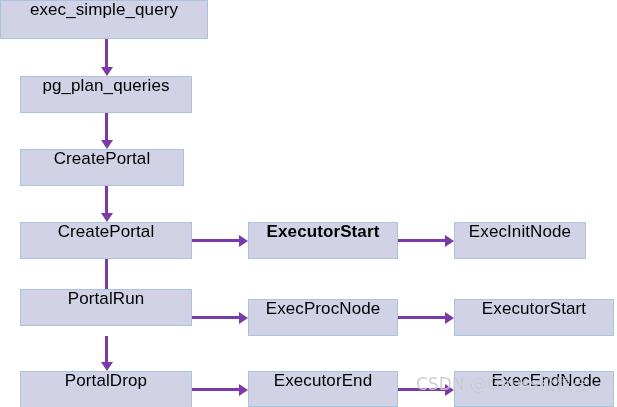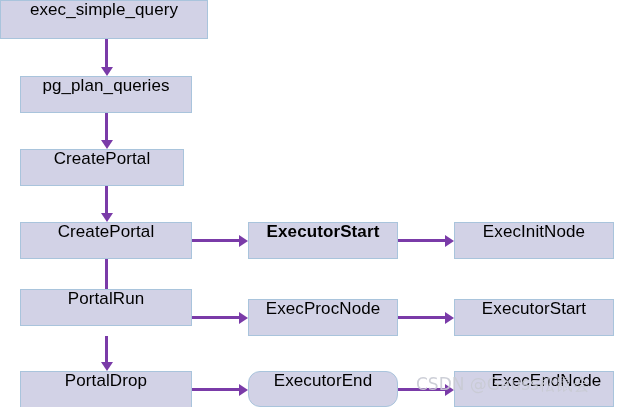--- a/index.html
+++ b/index.html
@@ -109,36 +109,36 @@
       </div>
       <div class="node" style="left: 20px; top: 149px; width: 164px; height: 37px;">
         <span class="node-label">CreatePortal</span>
       </div>
       <div class="node" style="left: 20px; top: 222px; width: 172px; height: 37px;">
         <span class="node-label">CreatePortal</span>
       </div>
       <div class="node" style="left: 248px; top: 222px; width: 150px; height: 37px; font-weight: bold;">
         <span class="node-label">ExecutorStart</span>
       </div>
-      <div class="node" style="left: 454px; top: 222px; width: 160px; height: 37px;">
+      <div class="node" style="left: 454px; top: 222px; width: 132px; height: 37px;">
         <span class="node-label">ExecInitNode</span>
       </div>
       <div class="node" style="left: 20px; top: 289px; width: 172px; height: 37px;">
         <span class="node-label">PortalRun</span>
       </div>
       <div class="node" style="left: 248px; top: 299px; width: 150px; height: 37px;">
         <span class="node-label">ExecProcNode</span>
       </div>
       <div class="node" style="left: 454px; top: 299px; width: 160px; height: 37px;">
         <span class="node-label">ExecutorStart</span>
       </div>
       <div class="node" style="left: 20px; top: 371px; width: 172px; height: 49px;">
         <span class="node-label">PortalDrop</span>
       </div>
-      <div class="node" style="left: 248px; top: 371px; width: 150px; height: 36px; border-radius: 12px;">
+      <div class="node" style="left: 248px; top: 371px; width: 150px; height: 36px;">
         <span class="node-label">ExecutorEnd</span>
       </div>
       <div class="node" style="left: 454px; top: 371px; width: 160px; height: 36px; padding-left: 25px;">
         <span class="node-label">ExecEndNode</span>
       </div>
     </div>
   <div id="edges-layer">
       <div class="vconn" style="left: 100px; top: 39px; width: 13px; height: 37px;">
         <div class="vline" style="height: 29px;"></div>
         <div class="vhead"></div>

